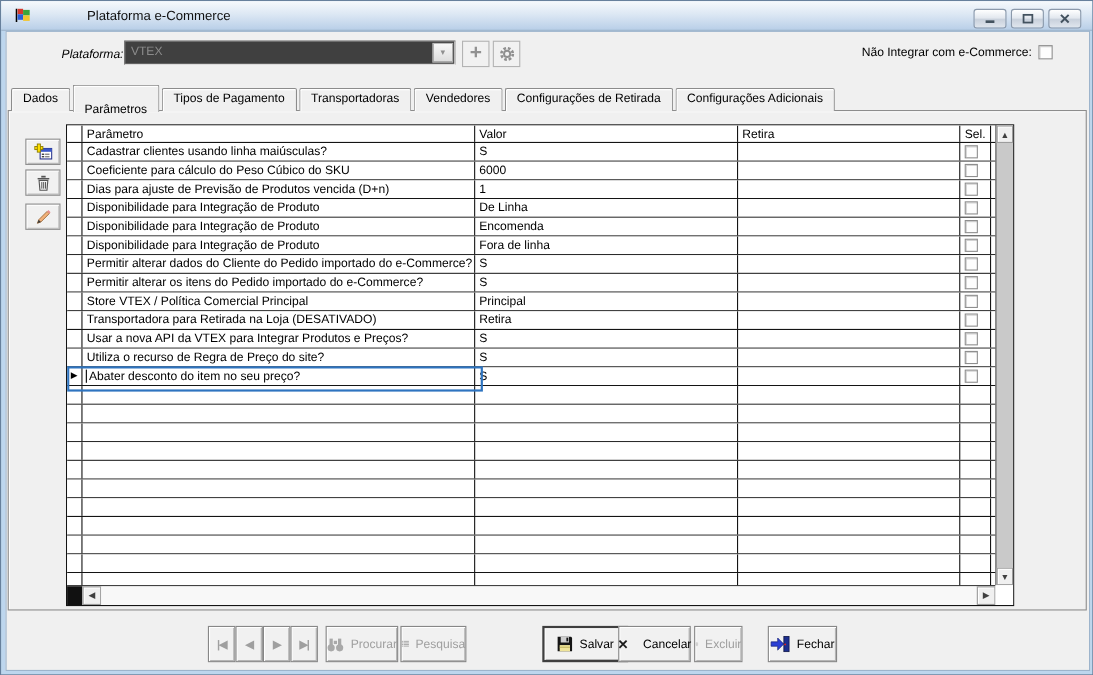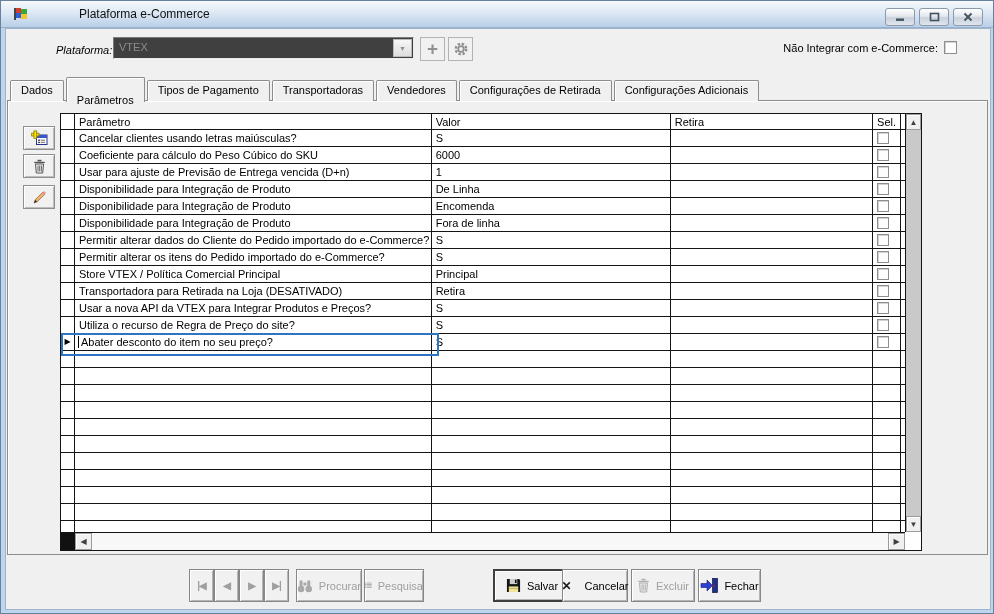--- a/index.html
+++ b/index.html
@@ -183,41 +183,41 @@
         <div class="g-cell c-ind"></div>
         <div class="g-cell c-param">Parâmetro</div>
         <div class="g-cell c-val">Valor</div>
         <div class="g-cell c-fil">Retira</div>
         <div class="g-cell c-sel" style="padding:2px 0 0 4px;display:block;">Sel.</div>
         <div class="g-cell c-x"></div>
       </div>
       <div id="grid-rows">
           <div class="g-row">
             <div class="g-cell c-ind"></div>
-            <div class="g-cell c-param">Cancelar clientes usando letras maiúsculas?</div>
+            <div class="g-cell c-param">Cadastrar clientes usando linha maiúsculas?</div>
             <div class="g-cell c-val">S</div>
             <div class="g-cell c-fil"></div>
             <div class="g-cell c-sel">
               <div class="checkbox"></div>
             </div>
             <div class="g-cell c-x"></div>
           </div>
           <div class="g-row">
             <div class="g-cell c-ind"></div>
             <div class="g-cell c-param">Coeficiente para cálculo do Peso Cúbico do SKU</div>
             <div class="g-cell c-val">6000</div>
             <div class="g-cell c-fil"></div>
             <div class="g-cell c-sel">
               <div class="checkbox"></div>
             </div>
             <div class="g-cell c-x"></div>
           </div>
           <div class="g-row">
             <div class="g-cell c-ind"></div>
-            <div class="g-cell c-param">Usar para ajuste de Previsão de Entrega vencida (D+n)</div>
+            <div class="g-cell c-param">Dias para ajuste de Previsão de Produtos vencida (D+n)</div>
             <div class="g-cell c-val">1</div>
             <div class="g-cell c-fil"></div>
             <div class="g-cell c-sel">
               <div class="checkbox"></div>
             </div>
             <div class="g-cell c-x"></div>
           </div>
           <div class="g-row">
             <div class="g-cell c-ind"></div>
             <div class="g-cell c-param">Disponibilidade para Integração de Produto</div>
@@ -477,21 +477,21 @@
       <rect x="3" y="9" width="10" height="6" fill="#efe49a"></rect>
       <rect x="3" y="10.6" width="10" height="0.9" fill="#b9ad57"></rect>
     </svg>
     <span>Salvar</span>
   </div>
   <div class="fbtn" style="left:561px;width:66px;">
     <span class="xicon">✕</span>
       <span class="xbar"></span>
     <span>Cancelar</span>
   </div>
-  <div class="fbtn disabled" style="left:630px;width:64px;">
+  <div class="fbtn disabled" style="left:630px;width:44px;">
     <svg width="13" height="15" viewBox="0 0 13 15">
       <rect x="4.5" y="0.8" width="4" height="1.6" fill="#b0b0b0"></rect>
       <rect x="1.2" y="2.8" width="10.6" height="1.3" fill="#b0b0b0"></rect>
       <path d="M2.5 5 h8 l-0.8 9 h-6.4 z" fill="#e8e8e8" stroke="#b0b0b0"></path>
       <path d="M5 6.5 V12.5 M6.7 6.5 V12.5 M8.4 6.5 V12.5" stroke="#b0b0b0" stroke-width="0.9"></path>
     </svg>
     <span>Excluir</span>
   </div>
   <div class="fbtn" style="left:697px;width:63px;">
     <svg width="18" height="15" viewBox="0 0 18 15">

